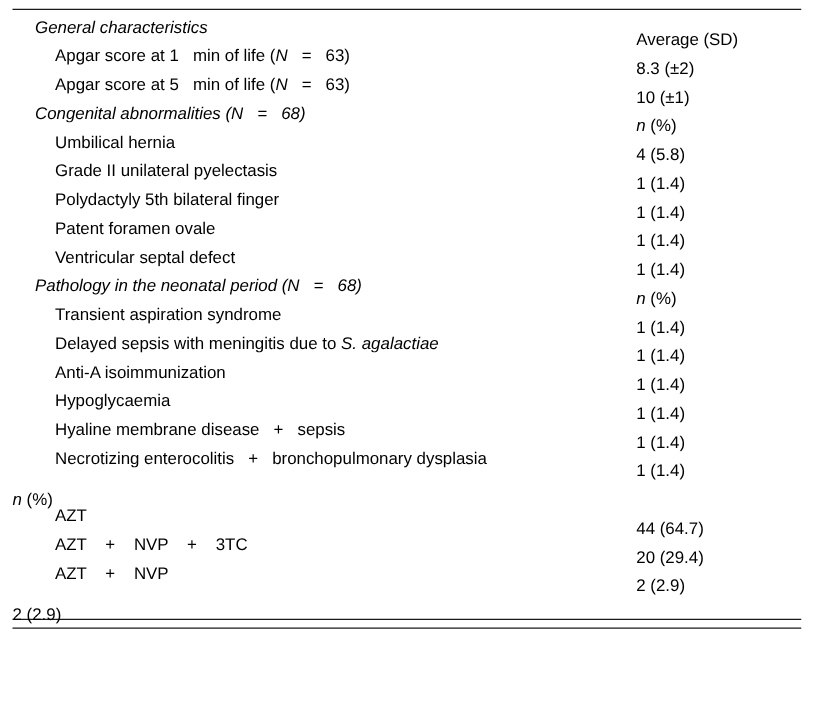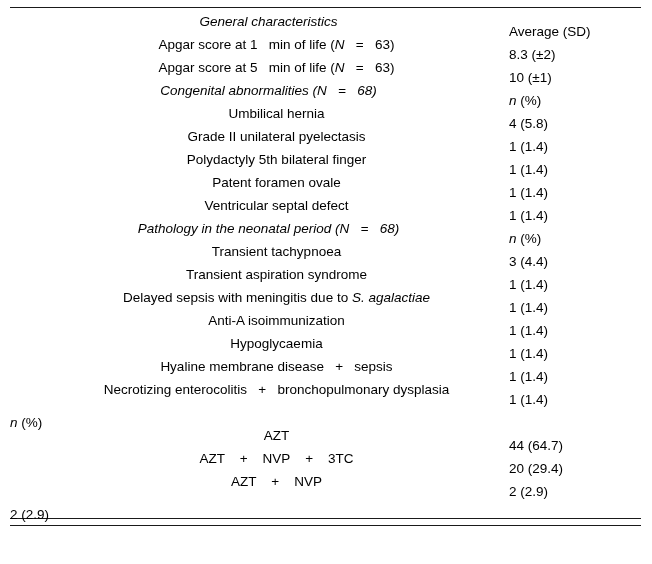--- a/index.html
+++ b/index.html
@@ -36,21 +36,20 @@
     align-items: center;
     height: 23px;
     white-space: pre;
   }
   .cell { overflow: hidden; }
   .cell.label {
     width: 499px;
     flex: none;
     padding-left: 34px;
     box-sizing: border-box;
-    text-align: center;
   }
   .row.section .cell.label { padding-left: 18px; }
   .cell.value { flex: 1; margin-top: 20px; }
   .it { font-style: italic; }
 </style>
 </head>
 <body>
 
 <div class="paper-table">
   <div class="rule top"></div>
@@ -58,21 +57,20 @@
       <div class="row section"><div class="cell label"><span class="it">General characteristics</span></div><div class="cell value"><span>Average (SD)</span></div></div>
       <div class="row item"><div class="cell label"><span>Apgar score at 1   min of life (</span><span class="it">N</span><span>   =   63)</span></div><div class="cell value"><span>8.3 (±2)</span></div></div>
       <div class="row item"><div class="cell label"><span>Apgar score at 5   min of life (</span><span class="it">N</span><span>   =   63)</span></div><div class="cell value"><span>10 (±1)</span></div></div>
       <div class="row section"><div class="cell label"><span class="it">Congenital abnormalities (N   =   68)</span></div><div class="cell value"><span class="it">n</span><span> (%)</span></div></div>
       <div class="row item"><div class="cell label"><span>Umbilical hernia</span></div><div class="cell value"><span>4 (5.8)</span></div></div>
       <div class="row item"><div class="cell label"><span>Grade II unilateral pyelectasis</span></div><div class="cell value"><span>1 (1.4)</span></div></div>
       <div class="row item"><div class="cell label"><span>Polydactyly 5th bilateral finger</span></div><div class="cell value"><span>1 (1.4)</span></div></div>
       <div class="row item"><div class="cell label"><span>Patent foramen ovale</span></div><div class="cell value"><span>1 (1.4)</span></div></div>
       <div class="row item"><div class="cell label"><span>Ventricular septal defect</span></div><div class="cell value"><span>1 (1.4)</span></div></div>
       <div class="row section"><div class="cell label"><span class="it">Pathology in the neonatal period (N   =   68)</span></div><div class="cell value"><span class="it">n</span><span> (%)</span></div></div>
-      <div class="row item"><div class="cell label"><span>Transient tachypnoea</span></div><div class="cell value"><span>3 (4.4)</span></div></div>
       <div class="row item"><div class="cell label"><span>Transient aspiration syndrome</span></div><div class="cell value"><span>1 (1.4)</span></div></div>
       <div class="row item"><div class="cell label"><span>Delayed sepsis with meningitis due to </span><span class="it">S. agalactiae</span></div><div class="cell value"><span>1 (1.4)</span></div></div>
       <div class="row item"><div class="cell label"><span>Anti-A isoimmunization</span></div><div class="cell value"><span>1 (1.4)</span></div></div>
       <div class="row item"><div class="cell label"><span>Hypoglycaemia</span></div><div class="cell value"><span>1 (1.4)</span></div></div>
       <div class="row item"><div class="cell label"><span>Hyaline membrane disease   +   sepsis</span></div><div class="cell value"><span>1 (1.4)</span></div></div>
       <div class="row item"><div class="cell label"><span>Necrotizing enterocolitis   +   bronchopulmonary dysplasia</span></div><div class="cell value"><span>1 (1.4)</span></div></div>
       <div class="row section"><div class="cell value"><span class="it">n</span><span> (%)</span></div></div>
       <div class="row item"><div class="cell label"><span>AZT</span></div><div class="cell value"><span>44 (64.7)</span></div></div>
       <div class="row item"><div class="cell label"><span>AZT    +    NVP    +    3TC</span></div><div class="cell value"><span>20 (29.4)</span></div></div>
       <div class="row item"><div class="cell label"><span>AZT    +    NVP</span></div><div class="cell value"><span>2 (2.9)</span></div></div>

